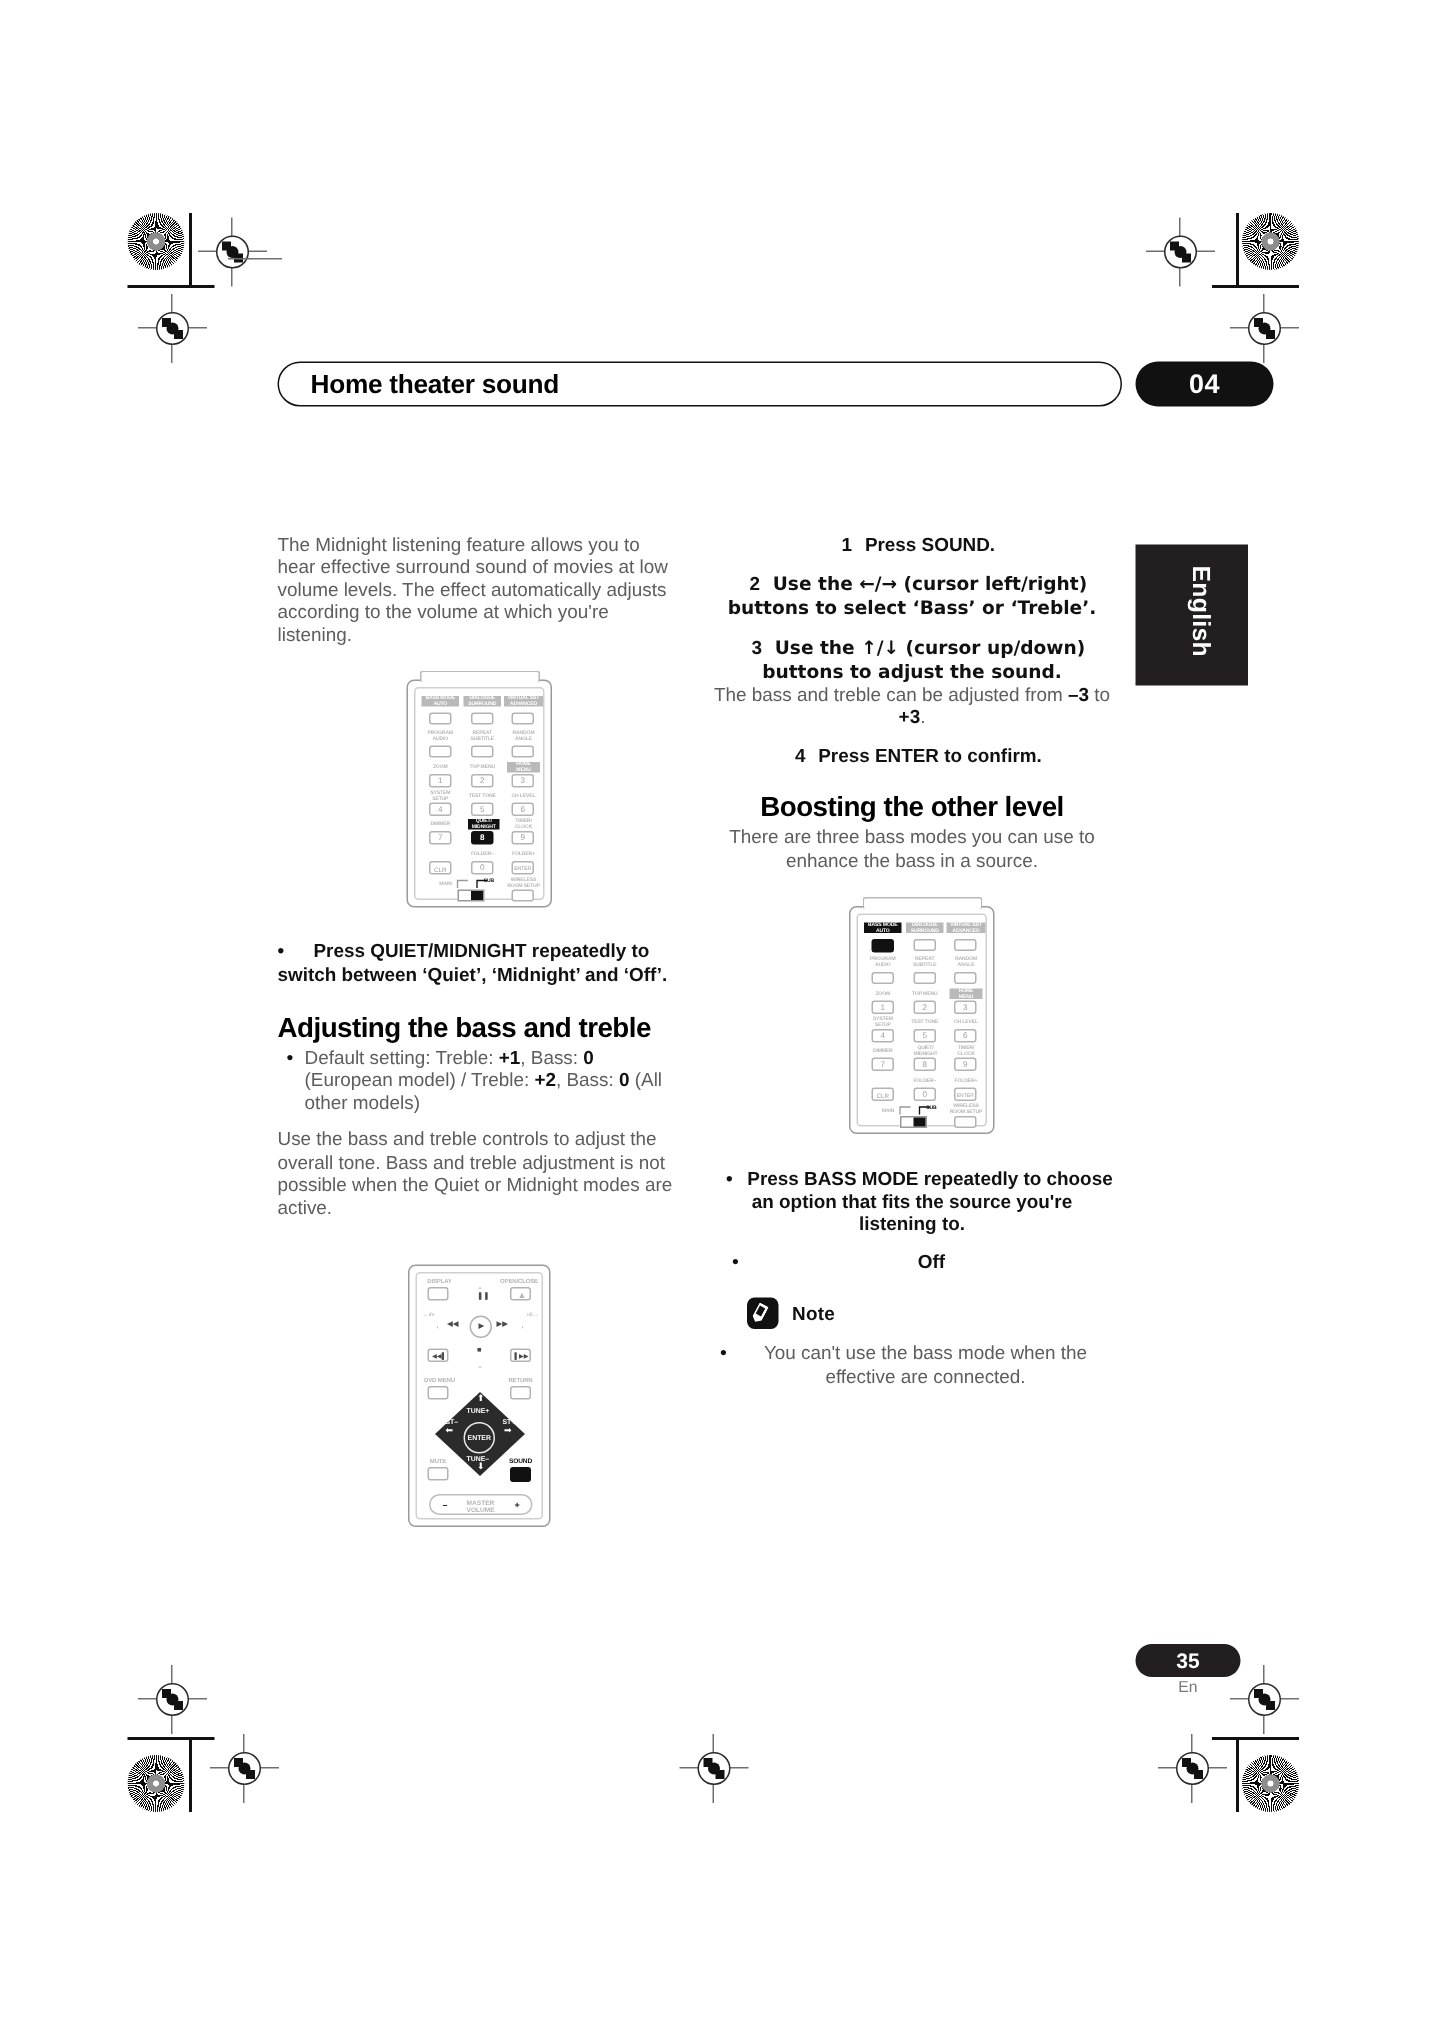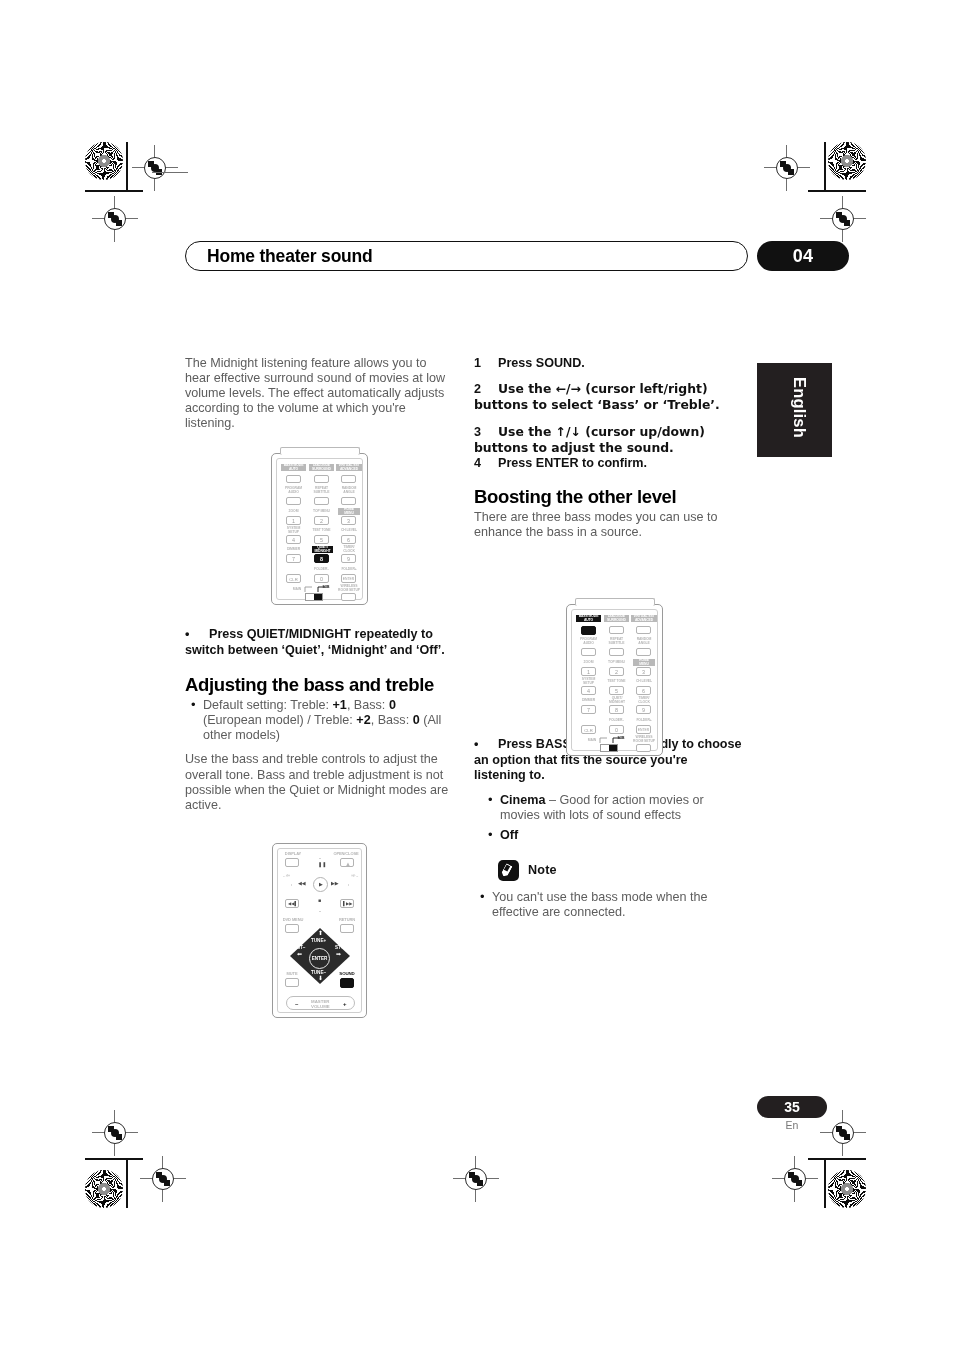--- a/index.html
+++ b/index.html
@@ -64,21 +64,21 @@
   .langtab span {
     display: block; color: #fff; font-size: 16.5px; font-weight: bold;
     white-space: nowrap; transform: rotate(90deg);
     transform-origin: left top;
     position: absolute; left: 52px; top: 14px; letter-spacing: .2px;
   }
 
   
   .col { position: absolute; width: 268px; }
   .col-left  { left: 185px; top: 356px; }
-  .col-right { left: 474px; top: 356px; }
+  .col-right { left: 474px; top: 356px; text-align: center; }
 
   p.body {
     margin: 0 0 11px 0; font-size: 12.6px; line-height: 15.1px; color: #5d5d5d;
   }
   p.body b, .bk { color: #111; font-weight: bold; }
   h2.sect {
     margin: 0 0 3px 0; font-size: 18.5px; font-weight: bold;
     letter-spacing: -.35px; color: #000; line-height: 21px;
   }
   .step {
@@ -342,35 +342,37 @@
   <div class="col col-right">
     <p class="step">
       <span class="n">1</span><span>Press SOUND.</span>
     </p>
     <p class="step">
       <span class="n">2</span><span class="arrow">Use the ←/→ (cursor left/right) buttons to select ‘Bass’ or ‘Treble’.</span>
     </p>
     <p class="step" style="margin-bottom:0;">
       <span class="n">3</span><span class="arrow">Use the ↑/↓ (cursor up/down) buttons to adjust the sound.</span>
     </p>
+    <p class="body">
+      <span>The bass and treble can be adjusted from </span><b>–3</b><span> to </span><b>+3</b><span>.</span>
+    </p>
     <p class="step">
       <span class="n">4</span><span>Press ENTER to confirm.</span>
     </p>
 
     <h2 class="sect" style="margin-top:15px;">Boosting the other level</h2>
     <p class="body">There are three bass modes you can use to enhance the bass in a source.</p>
 
     <div style="height:186px;"></div>
 
     <p class="bullet-bold">
       <span class="n">•</span><span>Press BASS MODE repeatedly to choose an option that fits the source you're listening to.</span>
     </p>
 
     <ul class="dash">
-      <li><b>Cinema</b><span> – Good for action movies or movies with lots of sound effects</span></li>
       <li><b>Off</b><span></span></li>
     </ul>
 
     <div class="note-head">
       <div class="note-ico"></div>
       <div class="note-label">Note</div>
     </div>
     <ul class="plain note-list">
       <li>You can't use the bass mode when the effective are connected.</li>
     </ul>

